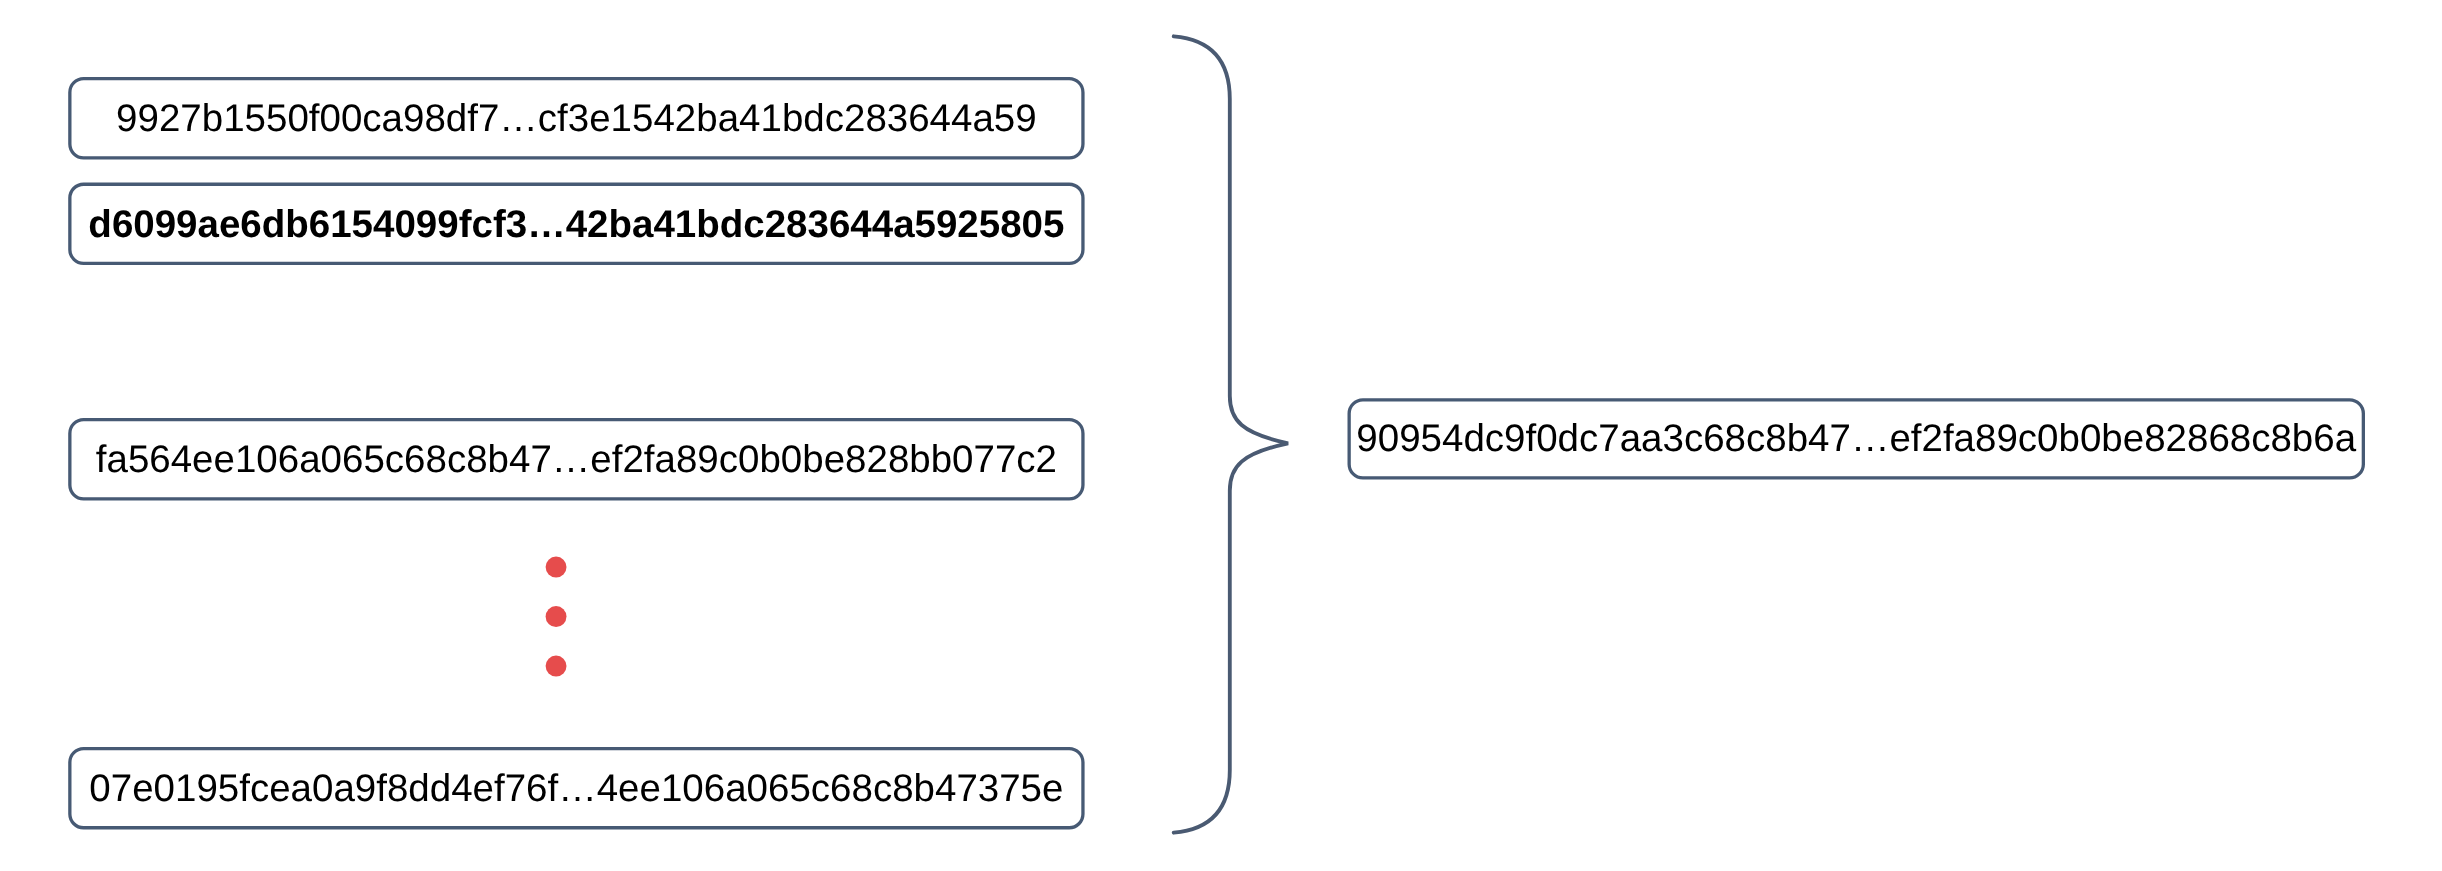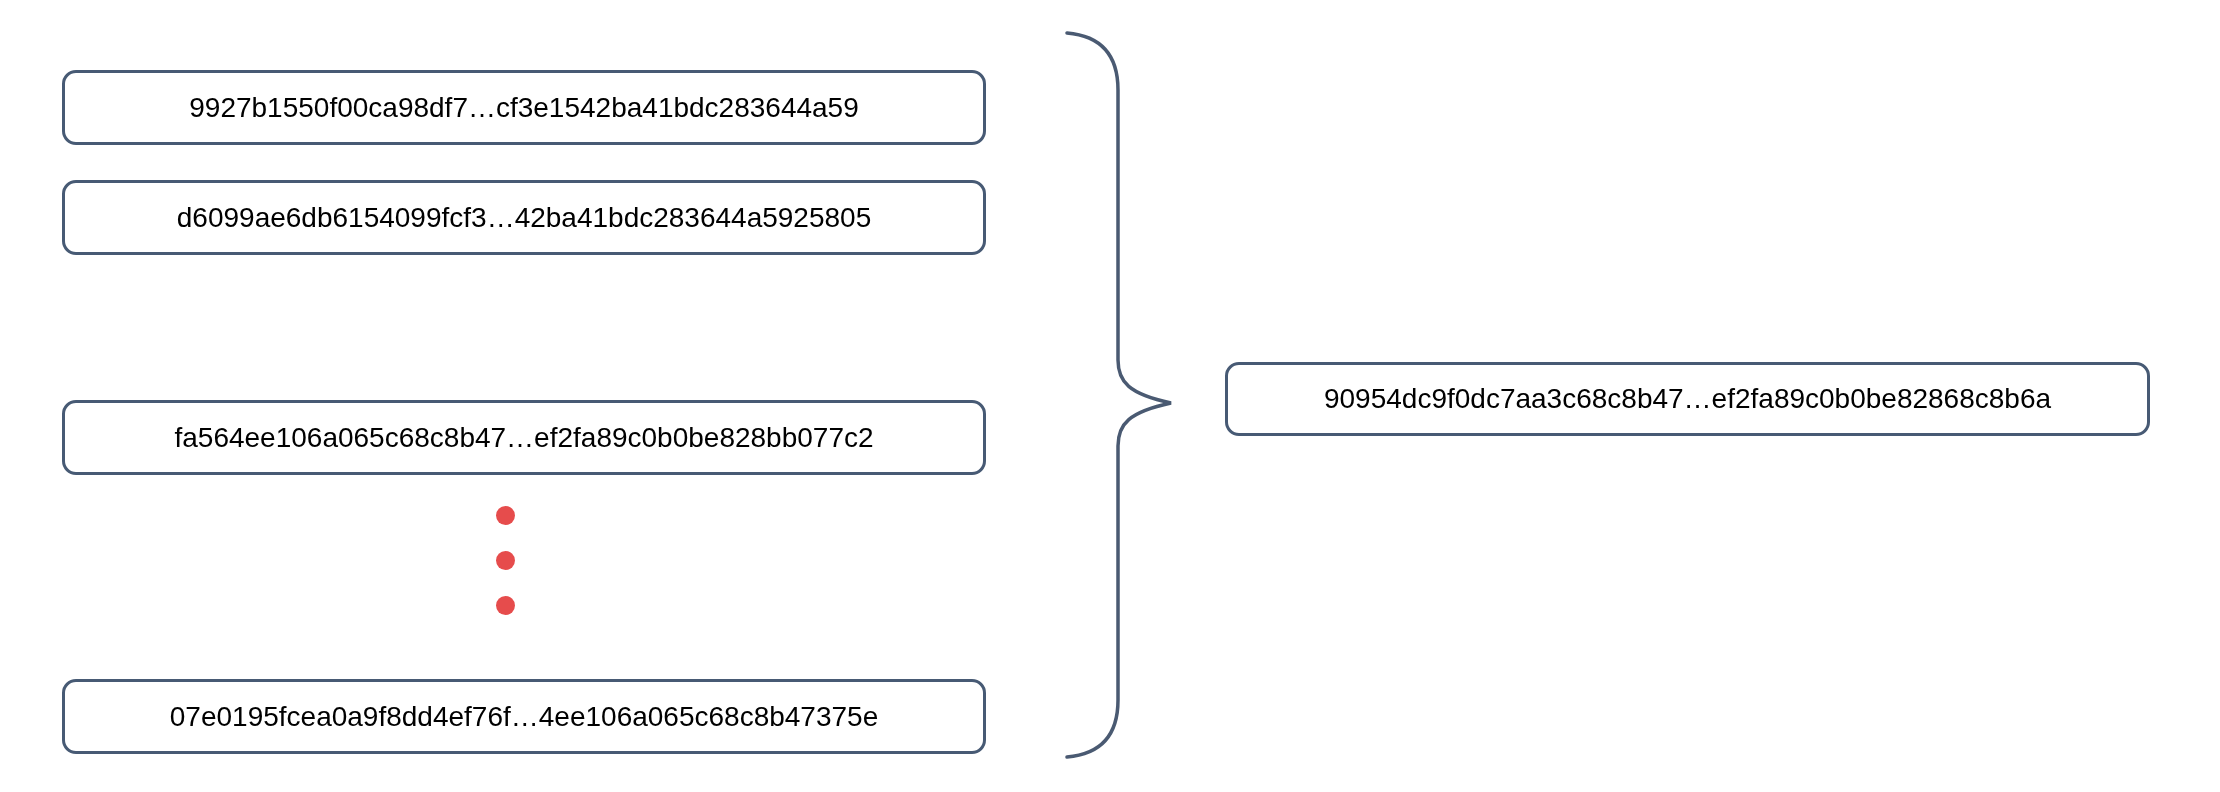--- a/index.html
+++ b/index.html
@@ -22,28 +22,28 @@
     position:absolute;
     left:62px;
     width:918px;
     height:69px;
     background:var(--bg);
     border:3px solid var(--box-border);
     border-radius:14px;
     display:flex;
     align-items:center;
     justify-content:center;
-    font-size:28px;
+    font-size:35px;
     color:var(--text);
     white-space:nowrap;
   }
   .hash-box.b1{top:70px;}
-  .hash-box.b2{top:180px;}
+  .hash-box.b2{top:166px;font-weight:bold;}
   .hash-box.b3{top:290px;}
-  .hash-box.b4{top:400px;}
+  .hash-box.b4{top:380px;}
   .hash-box.b5{top:679px;}
   .hash-box.result{
     left:1225px;
     top:362px;
     width:919px;
     height:68px;
   }
   .dot{
     position:absolute;
     width:19px;

